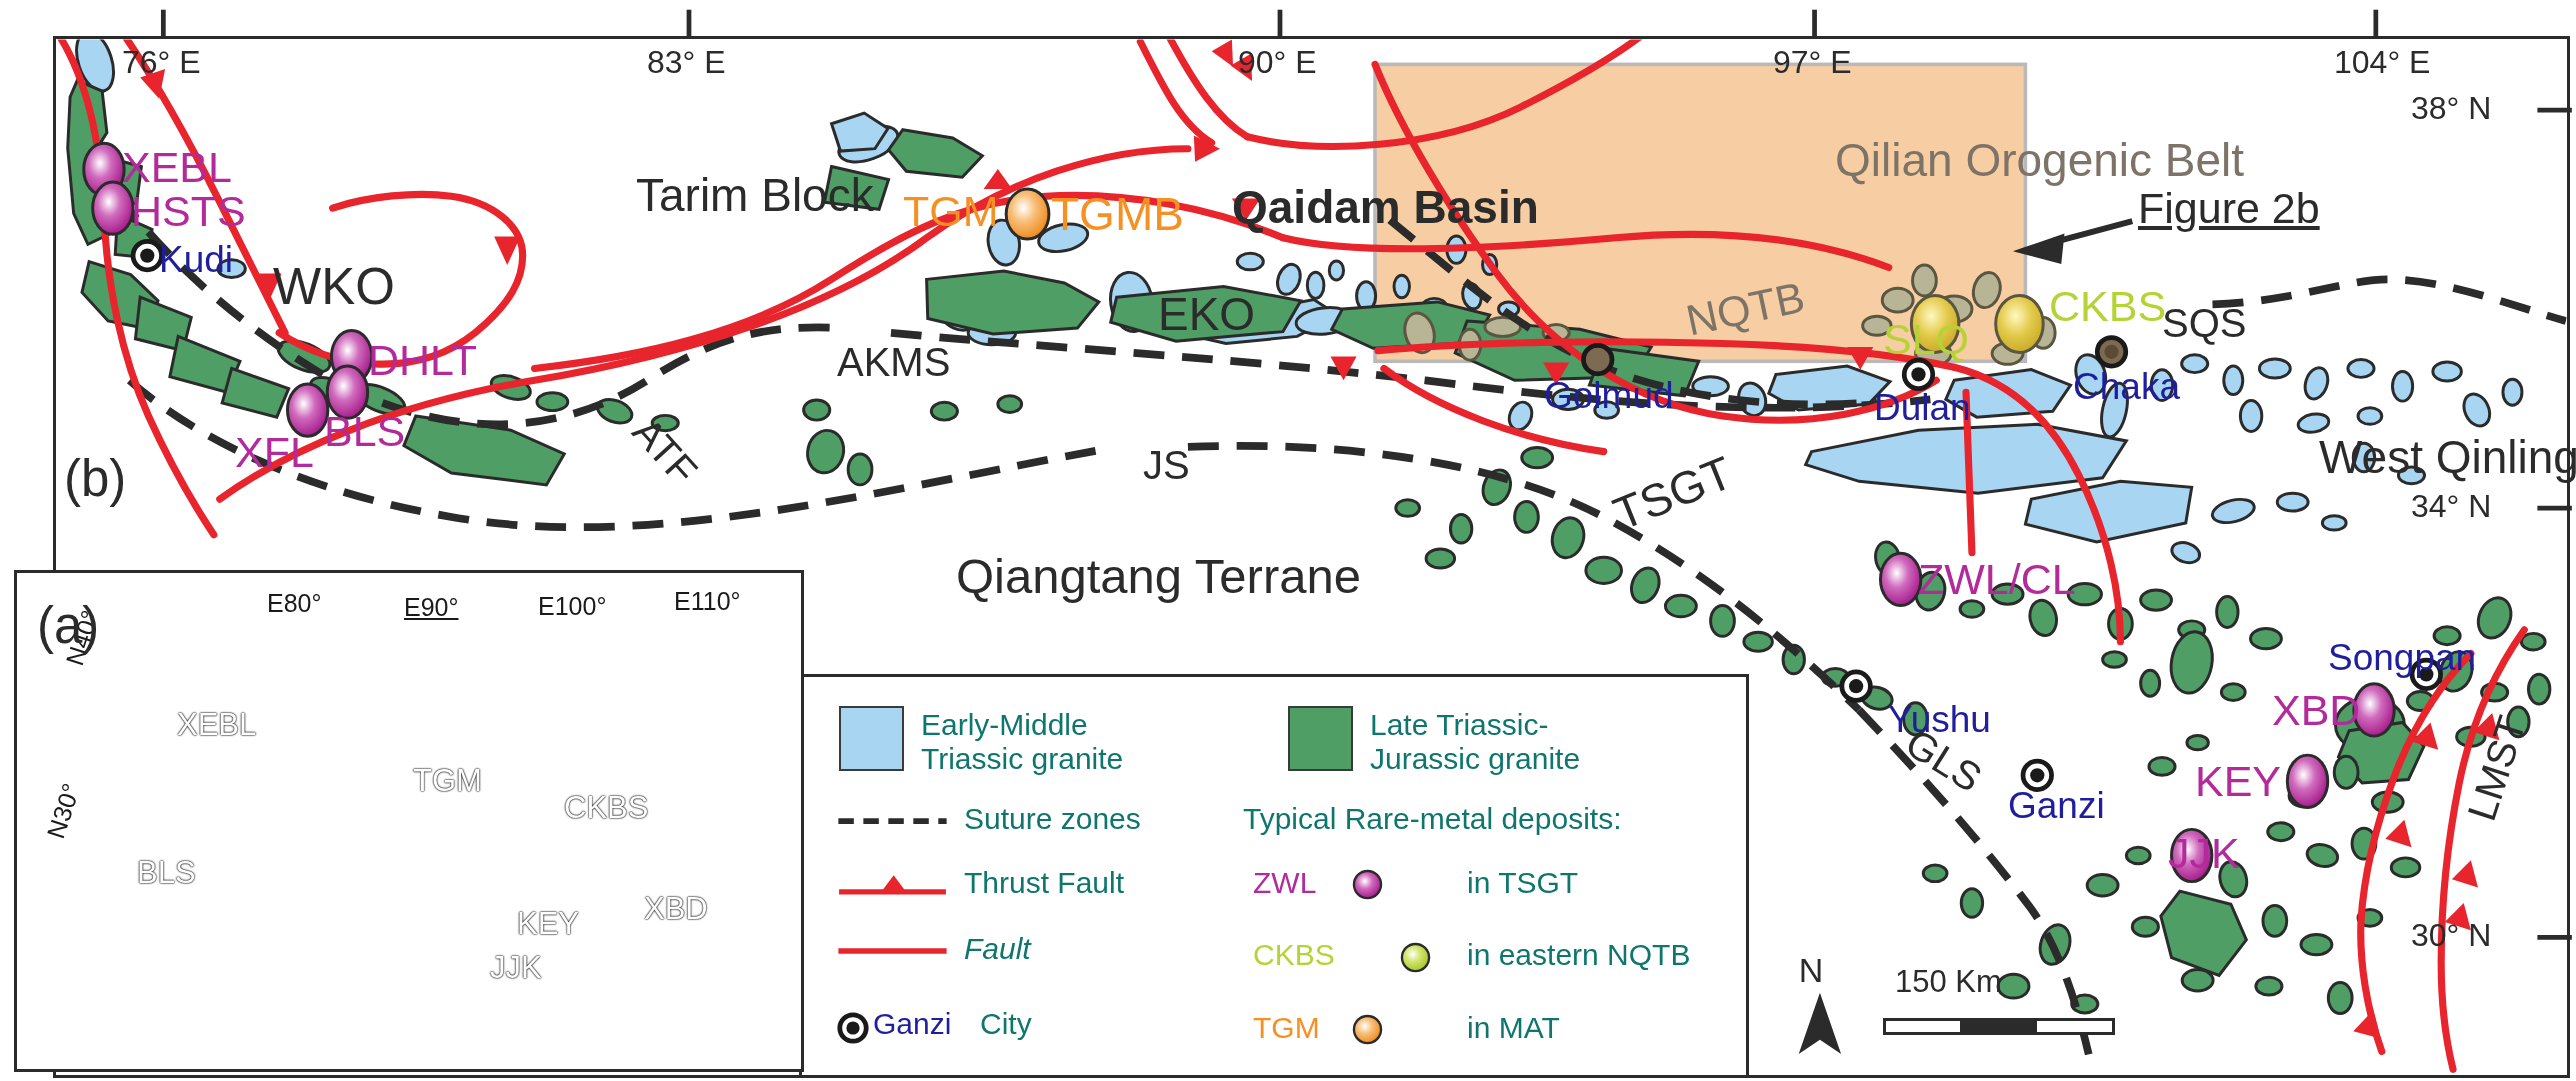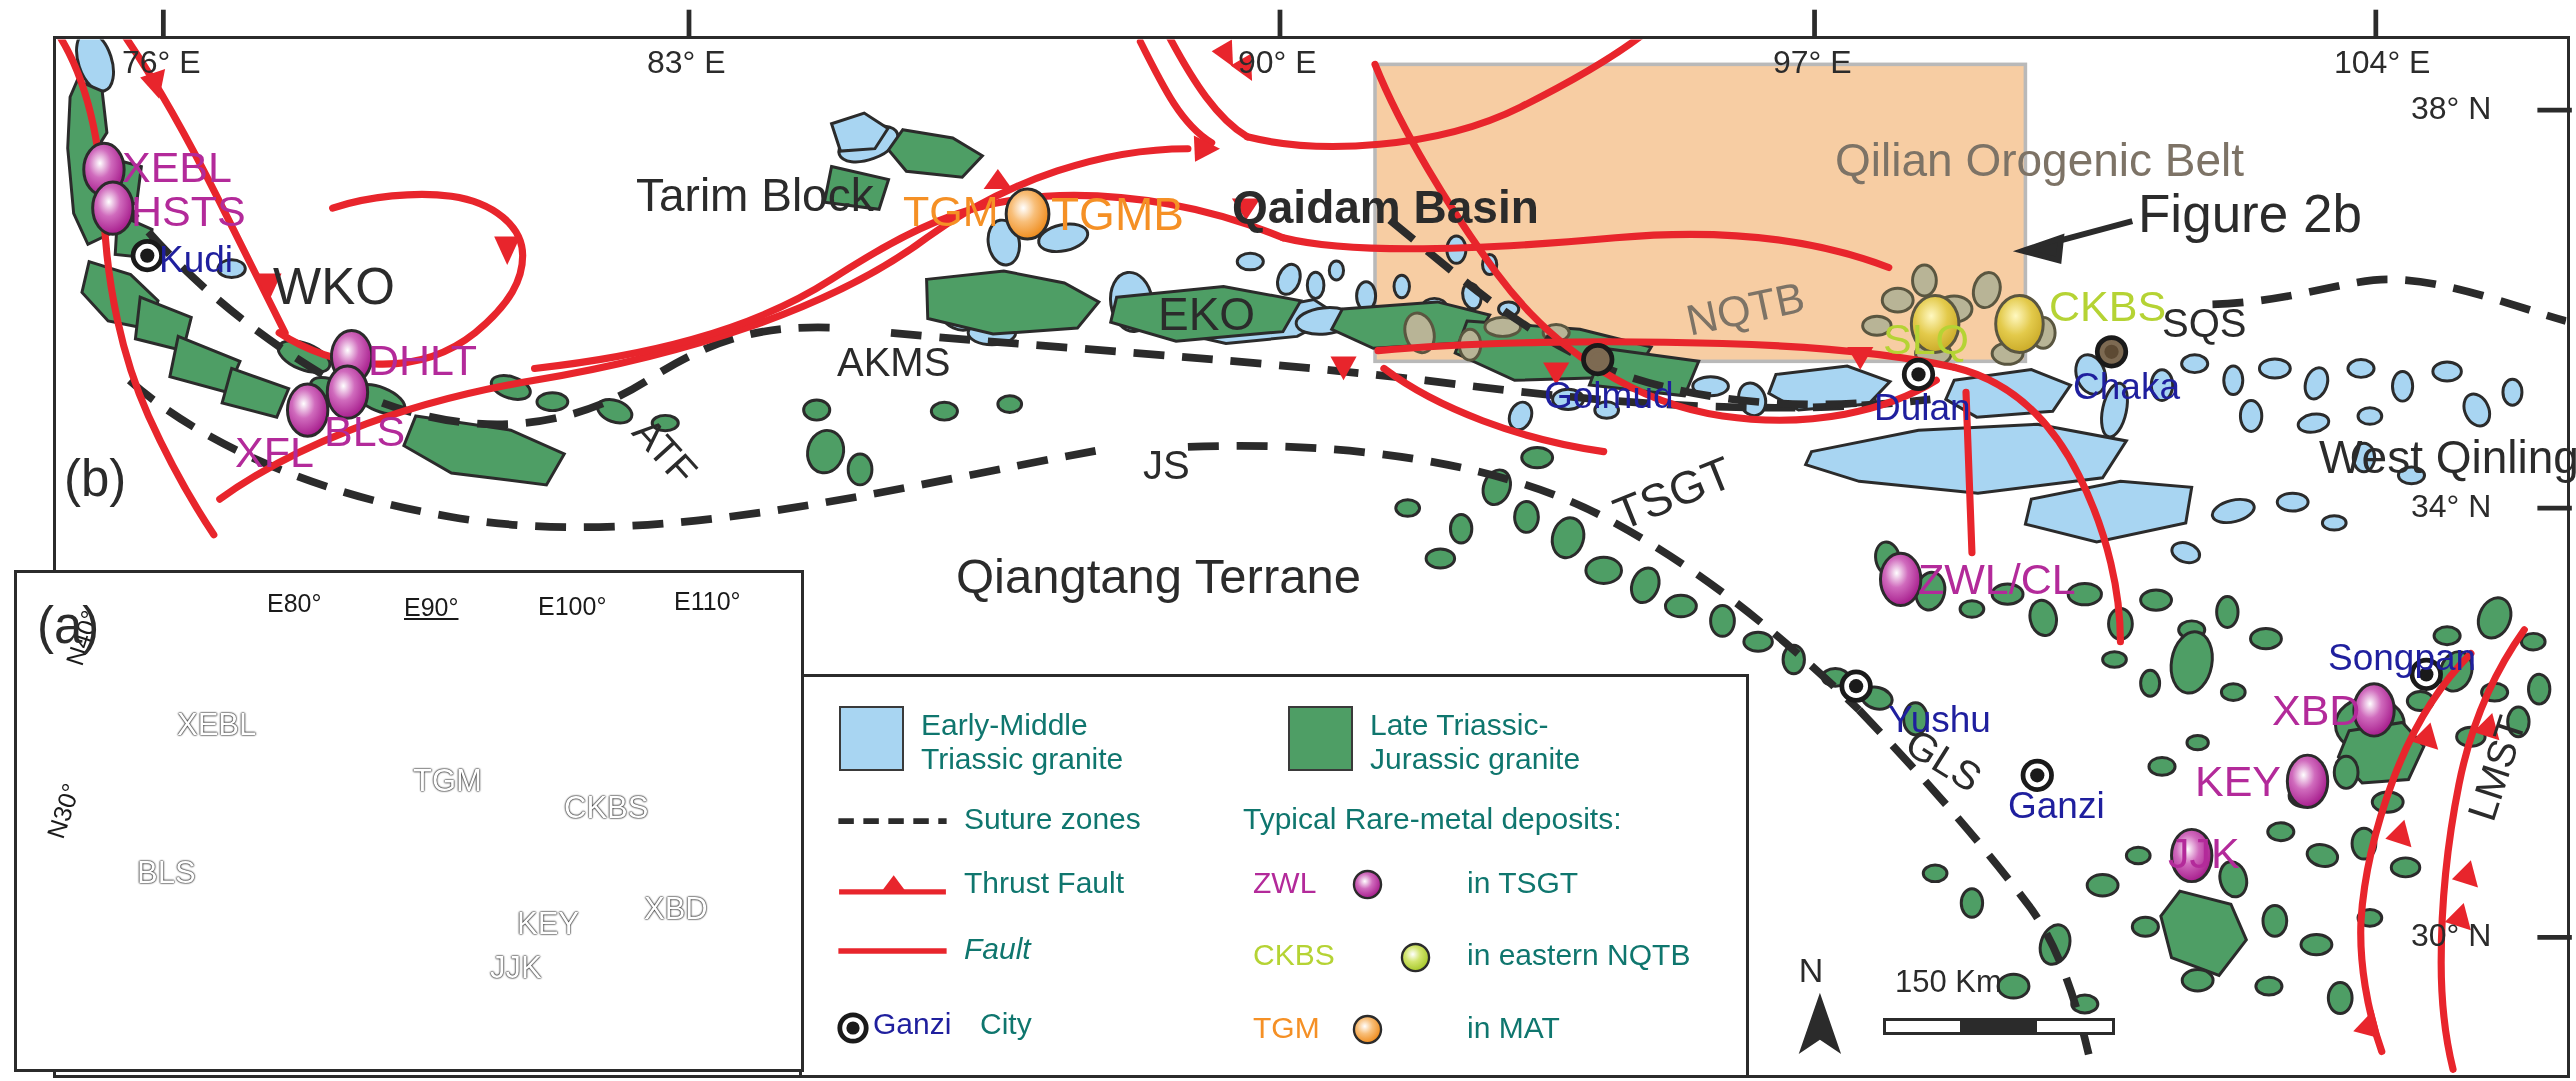--- a/index.html
+++ b/index.html
@@ -465,21 +465,21 @@
       <div class="lbl yg" style="left: 1883px; top: 318px; font-size: 43px; transform-origin: left center;">SLQ</div>
       <div class="lbl yg" style="left: 2049px; top: 285px; font-size: 43px; transform-origin: left center;">CKBS</div>
       <div class="lbl mag" style="left: 1918px; top: 558px; font-size: 43px; transform-origin: left center;">ZWL/CL</div>
       <div class="lbl mag" style="left: 2272px; top: 689px; font-size: 43px; transform-origin: left center;">XBD</div>
       <div class="lbl mag" style="left: 2195px; top: 760px; font-size: 43px; transform-origin: left center;">KEY</div>
       <div class="lbl mag" style="left: 2168px; top: 832px; font-size: 43px; transform-origin: left center;">JJK</div>
     </div>
 
   <div class="lbl panelTag" style="left:64px;top:453px;">(b)</div>
 
-  <div class="lbl blk" style="left:2138px;top:187px;font-size:53px;">Figure 2b</div>
+  <div class="lbl blk" style="left:2138px;top:187px;font-size:43px;text-decoration:underline;">Figure 2b</div>
 
   <div class="legendBox">
 
     <div class="swatch sw-blue" style="left:37px;top:28.5px;width:65px;height:65px;"></div>
     <div class="lgText" style="left:119px;top:31px;">Early-Middle</div>
     <div class="lgText" style="left:119px;top:65px;">Triassic granite</div>
 
     <div class="swatch sw-green" style="left:486px;top:28.5px;width:65px;height:65px;"></div>
     <div class="lgText" style="left:568px;top:31px;">Late Triassic-</div>
     <div class="lgText" style="left:568px;top:65px;">Jurassic granite</div>

